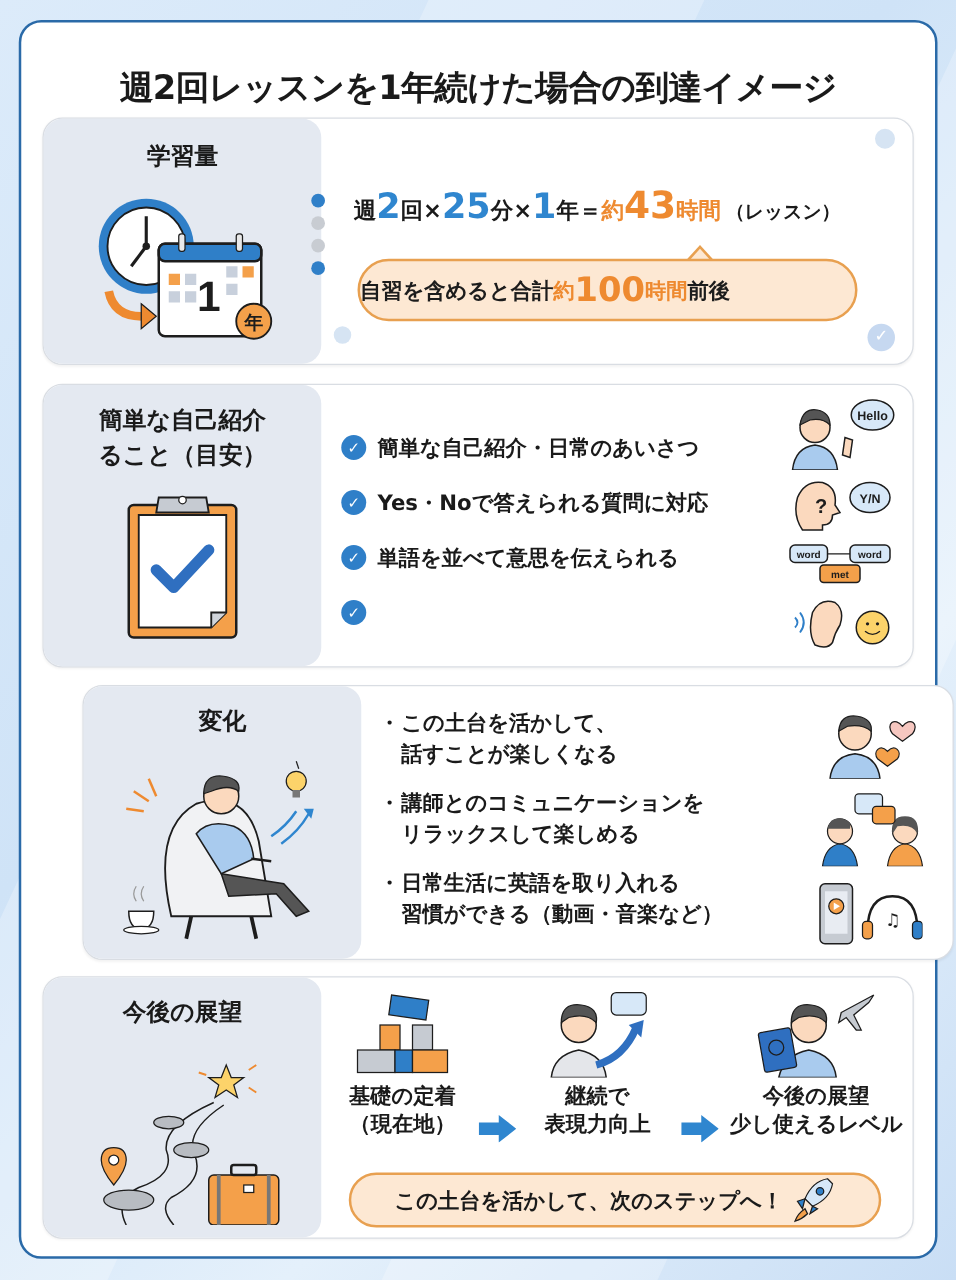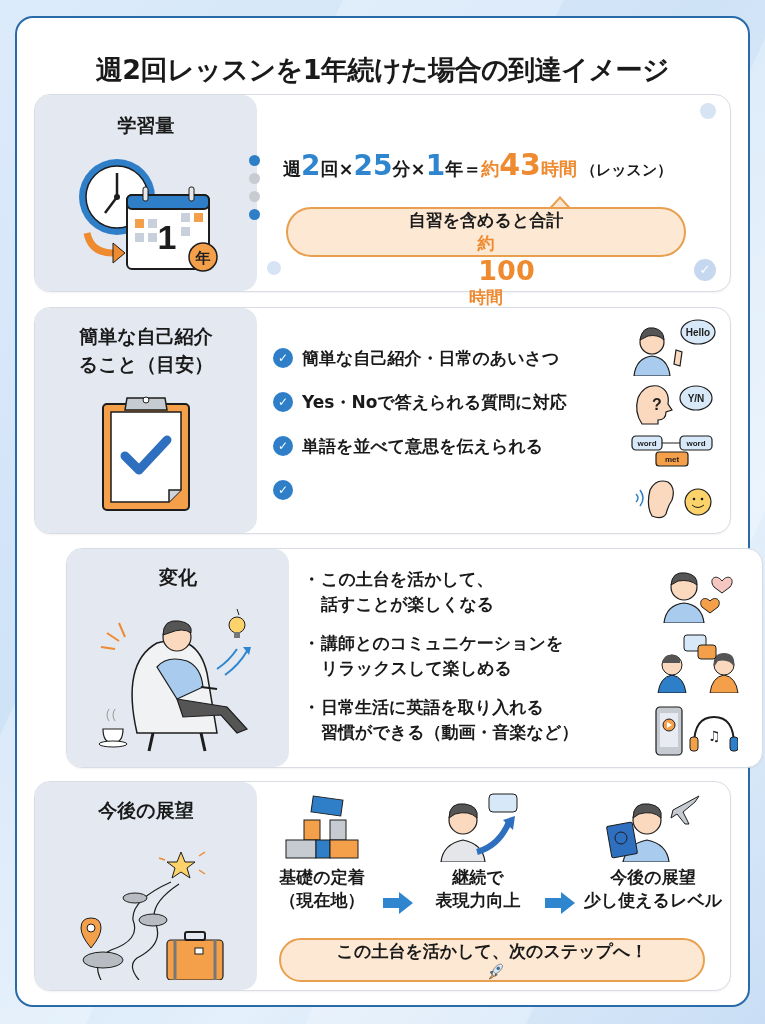--- a/index.html
+++ b/index.html
@@ -43,23 +43,23 @@
     position: absolute; left: 26px; top: 52px; font-size: 18px; font-weight: bold;
     white-space: nowrap; color: #1a1a1a; display: flex; align-items: baseline;
   }
   .blue-num { color: #2f86cf; font-size: 28px; }
   .orange-txt { color: #ee8a30; }
   .orange-num { color: #ee8a30; font-size: 30px; }
   .paren { font-size: 15px; margin-left: 4px; }
   .pill1 {
     position: absolute; left: 29px; top: 112px; width: 400px; height: 50px;
     background: #fde8d3; border: 2px solid #e8a050; border-radius: 25px;
-    font-size: 17px; font-weight: bold; display: flex; align-items: center; justify-content: space-between; flex-direction: column;
-  }
-  .pill1 .big { font-size: 27px; color: #ee8a30; margin-left: 41px; }
+    font-size: 17px; font-weight: bold; display: flex; align-items: center; justify-content: flex-start;
+  }
+  .pill1 .big { font-size: 27px; color: #ee8a30; }
   .pill1 .ot { color: #ee8a30; }
   .pill-tail {
     position: absolute; left: 292px; top: 101px; width: 0; height: 0;
     border-left: 11px solid transparent; border-right: 11px solid transparent;
     border-bottom: 12px solid #e8a050;
   }
   .pill-tail::after {
     content: ""; position: absolute; left: -9px; top: 3px;
     border-left: 9px solid transparent; border-right: 9px solid transparent;
     border-bottom: 10px solid #fde8d3;
@@ -88,21 +88,20 @@
   
   .steps { position: absolute; left: 6px; top: 8px; width: 470px; height: 140px; }
   .step { position: absolute; top: 0; text-align: center; }
   .step-label { font-size: 17px; font-weight: bold; line-height: 23px; color: #1a1a1a; white-space: nowrap; }
   .arrow-r { position: absolute; top: 102px; }
   .pill2 {
     position: absolute; left: 22px; top: 156px; width: 426px; height: 44px;
     background: #fde8d3; border: 2px solid #e8a050; border-radius: 22px;
     font-size: 17px; font-weight: bold; display: flex; align-items: center; justify-content: center;
     color: #1a1a1a;
-    flex-direction: column;
   }
 </style>
 </head>
 <body>
 
 <div class="bg-stripe" style="left:120px;"></div>
 <div class="bg-stripe" style="left:560px;"></div>
 
 <div class="card">
   <div class="title">週2回レッスンを1年続けた場合の到達イメージ</div>

